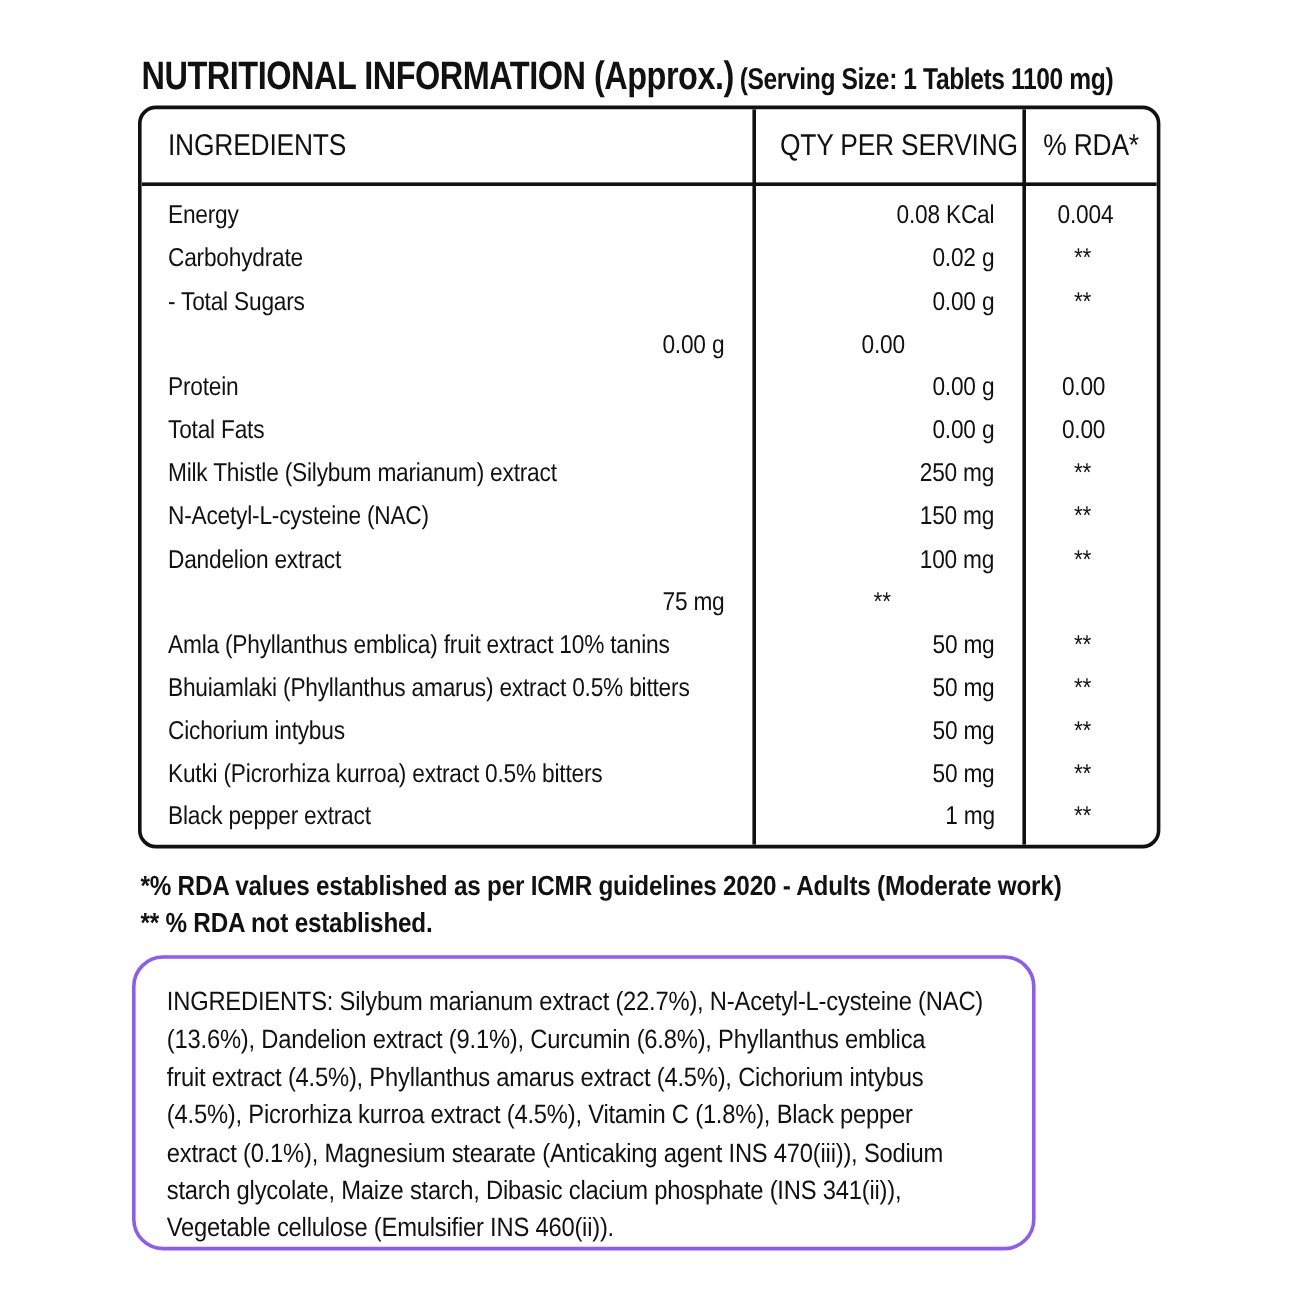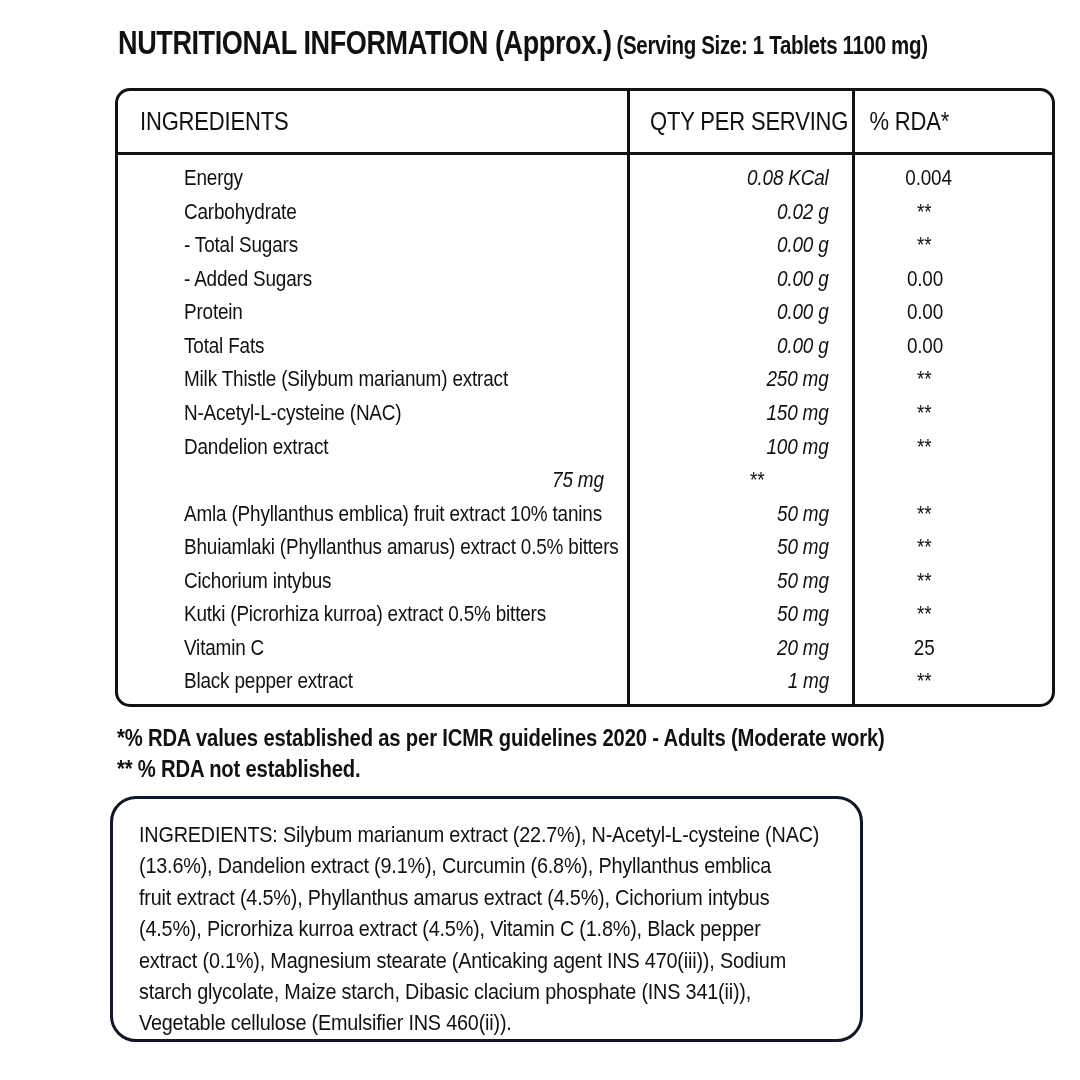--- a/index.html
+++ b/index.html
@@ -16,32 +16,32 @@
     overflow: hidden;
   }
   
   .cond  { display: inline-block; transform: scaleX(0.88); transform-origin: 0 50%; white-space: nowrap; letter-spacing: -0.2px; }
   .cond-r{ display: inline-block; transform: scaleX(0.88); transform-origin: 100% 50%; white-space: nowrap; letter-spacing: -0.2px; }
   .cond-c{ display: inline-block; transform: scaleX(0.88); transform-origin: 50% 50%; white-space: nowrap; letter-spacing: -0.2px; }
 
   
   .title-row {
     position: absolute;
-    left: 118px; top: 24px;
+    left: 118px; top: 44px;
     width: 960px; height: 42px;
     white-space: nowrap;
   }
   .title-main    { font-size: 33px; font-weight: 600; letter-spacing: -0.5px; }
   .title-serving { font-size: 25px; font-weight: 600; letter-spacing: -0.4px; margin-left: 6px; }
 
   
   .nutri-table {
     position: absolute;
     left: 115px; top: 88px;
-    width: 940px; height: 619px;
+    width: 852px; height: 619px;
     border: 3px solid #111111;
     border-radius: 15px;
     box-sizing: border-box;
     overflow: hidden;
   }
   .vline { position: absolute; top: 0; bottom: 0; width: 3px; background: #111111; }
   .vline.v1 { left: 509px; }
   .vline.v2 { left: 734px; }
   .hline { position: absolute; left: 0; right: 0; top: 61px; height: 3px; background: #111111; }
 
@@ -61,41 +61,41 @@
     display: flex; flex-direction: column;
     padding-top: 7px; padding-bottom: 5px;
     box-sizing: border-box;
   }
   .trow {
     flex: 1;
     display: grid;
     grid-template-columns: 512px 225px 109px;
     align-items: center;
   }
-  .cell { font-size: 21.5px; line-height: 1; margin-left: 44px; }
+  .cell { font-size: 21.5px; line-height: 1; }
   .c1 { padding-left: 22px; }
-  .c2 { text-align: right; padding-right: 26px; font-style: italic; }
+  .c2 { text-align: right; padding-right: 26px; }
   .c3 { text-align: center; padding-right: 17px; }
 
   
   .footnotes {
     position: absolute;
     left: 117px; top: 723px;
     width: 940px;
     font-size: 23px;
     line-height: 31px;
     font-weight: bold;
   }
 
   
   .ing-box {
     position: absolute;
     left: 110px; top: 796px;
     width: 753px; height: 246px;
-    border: 3px solid #0f172a;
+    border: 3px solid #8b5cf6;
     border-radius: 26px;
     box-sizing: border-box;
     padding: 20px 10px 0 26px;
   }
   .ing-line { font-size: 22px; line-height: 31.4px; }
 </style>
 </head>
 <body>
 
 <div class="title-row">
@@ -125,21 +125,20 @@
         <div class="cell c1"><span class="cond">Carbohydrate</span></div>
         <div class="cell c2"><span class="cond-r">0.02 g</span></div>
         <div class="cell c3"><span class="cond-r">**</span></div>
       </div>
       <div class="trow">
         <div class="cell c1"><span class="cond">- Total Sugars</span></div>
         <div class="cell c2"><span class="cond-r">0.00 g</span></div>
         <div class="cell c3"><span class="cond-r">**</span></div>
       </div>
       <div class="trow">
-        <div class="cell c1"><span class="cond">- Added Sugars</span></div>
         <div class="cell c2"><span class="cond-r">0.00 g</span></div>
         <div class="cell c3"><span class="cond-r">0.00</span></div>
       </div>
       <div class="trow">
         <div class="cell c1"><span class="cond">Protein</span></div>
         <div class="cell c2"><span class="cond-r">0.00 g</span></div>
         <div class="cell c3"><span class="cond-r">0.00</span></div>
       </div>
       <div class="trow">
         <div class="cell c1"><span class="cond">Total Fats</span></div>
@@ -177,25 +176,20 @@
       </div>
       <div class="trow">
         <div class="cell c1"><span class="cond">Cichorium intybus</span></div>
         <div class="cell c2"><span class="cond-r">50 mg</span></div>
         <div class="cell c3"><span class="cond-r">**</span></div>
       </div>
       <div class="trow">
         <div class="cell c1"><span class="cond">Kutki (Picrorhiza kurroa) extract 0.5% bitters</span></div>
         <div class="cell c2"><span class="cond-r">50 mg</span></div>
         <div class="cell c3"><span class="cond-r">**</span></div>
-      </div>
-      <div class="trow">
-        <div class="cell c1"><span class="cond">Vitamin C</span></div>
-        <div class="cell c2"><span class="cond-r">20 mg</span></div>
-        <div class="cell c3"><span class="cond-r">25</span></div>
       </div>
       <div class="trow">
         <div class="cell c1"><span class="cond">Black pepper extract</span></div>
         <div class="cell c2"><span class="cond-r">1 mg</span></div>
         <div class="cell c3"><span class="cond-r">**</span></div>
       </div>
     </div>
 </div>
 
 <div class="footnotes">

